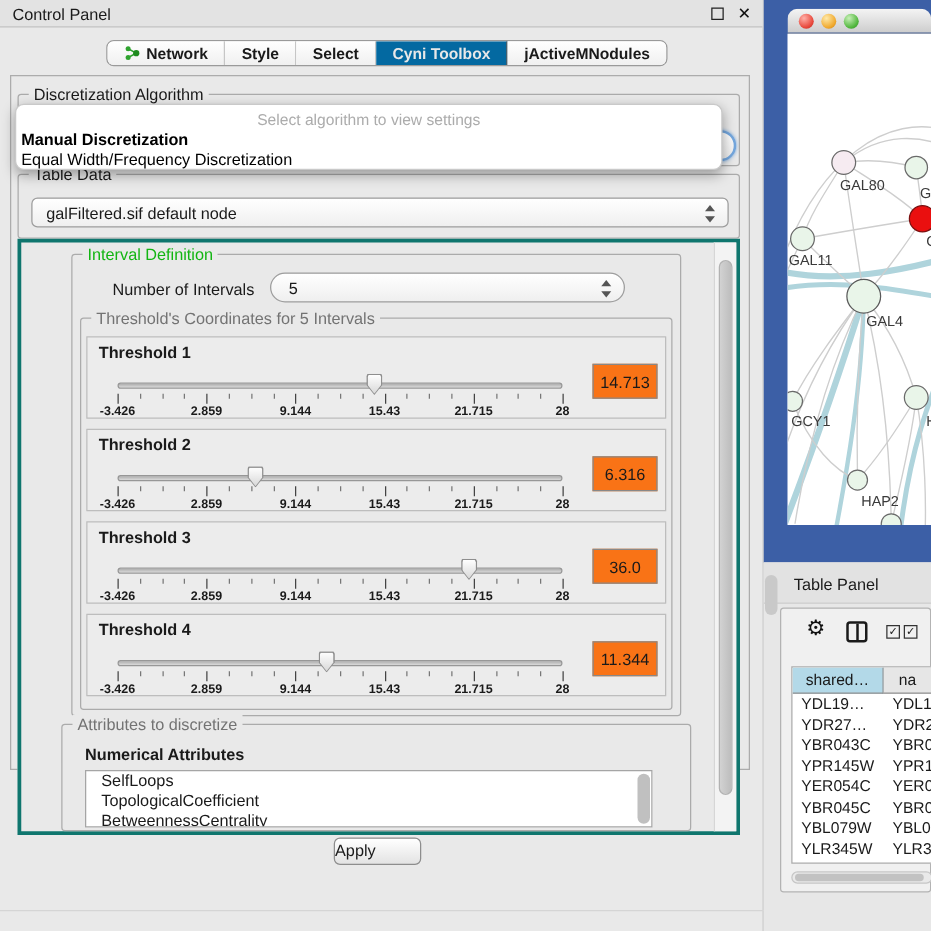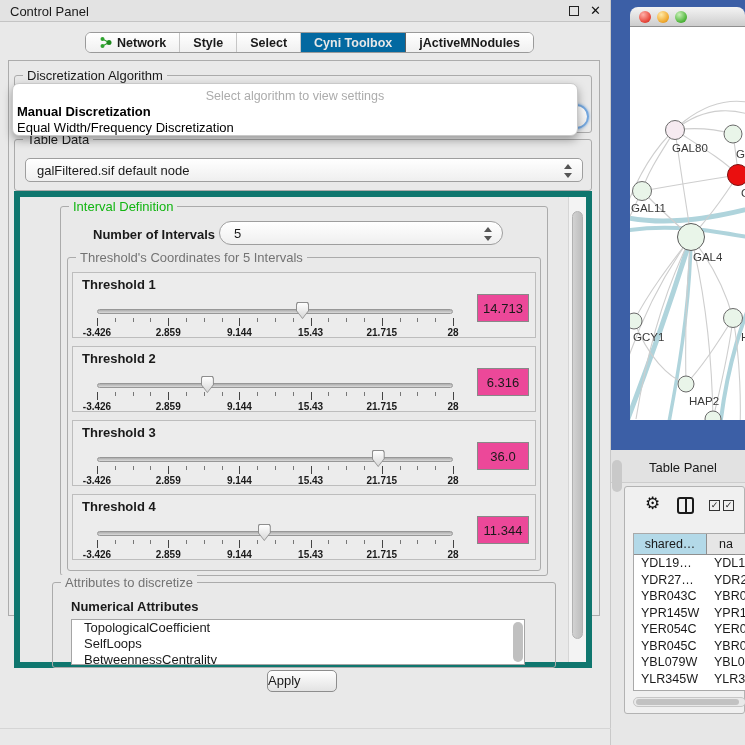--- a/index.html
+++ b/index.html
@@ -33,44 +33,44 @@
   #algo-focus-ring { position:absolute; left:546px; top:43px; width:34px; height:25px; border:2px solid #74A7DE; border-radius:13px; background:linear-gradient(#FFF,#ECECEC); box-shadow:0 0 3px #74A7DE; }
 
   #tabledata-box { left:5px; top:78px; width:578px; height:52px; }
   .combo { position:absolute; border:1px solid #9E9E9E; border-radius:5px; background:linear-gradient(#FFFFFF,#EFEFEF); }
   .combo .combo-text { position:absolute; left:11px; top:0; font-size:13px; line-height:23px; white-space:nowrap; }
   .stepper { position:absolute; right:9px; top:4px; width:9px; height:16px; }
   .stepper .up { position:absolute; left:0; top:1px; width:0; height:0; border-left:4.5px solid transparent; border-right:4.5px solid transparent; border-bottom:5px solid #555; }
   .stepper .dn { position:absolute; left:0; bottom:1px; width:0; height:0; border-left:4.5px solid transparent; border-right:4.5px solid transparent; border-top:5px solid #555; }
   #tabledata-combo { left:10px; top:18px; width:558px; height:24px; }
 
-  #settings-panel { position:absolute; left:5px; top:130px; width:578px; height:477px; border:6px solid #0f766e; background:#E9E9E9; }
+  #settings-panel { position:absolute; left:5px; top:130px; width:578px; height:477px; border:3px solid #0f766e; background:#E9E9E9; }
   .sp-scroll-track { position:absolute; right:0; top:0; width:18px; height:100%; background:#F3F3F3; border-left:1px solid #D6D6D6; }
   .sp-scroll-thumb { position:absolute; right:3px; top:14px; width:11px; height:428px; border-radius:6px; background:linear-gradient(90deg,#D2D2D2,#BDBDBD); border:1px solid #B2B2B2; }
 
   #interval-box { left:40px; top:9px; width:488px; height:370px; }
-  #intervals-label { position:absolute; left:32px; top:20px; font-size:13px; font-weight:bold; }
+  #intervals-label { position:absolute; left:32px; top:20px; font-size:13px; font-weight:normal; }
   #intervals-combo { left:158px; top:14px; width:284px; height:24px; border-radius:12px; }
   #thresholds-box { left:6px; top:50px; width:474px; height:314px; }
 
   
   #threshold-list { position:absolute; left:0; top:0; width:100%; padding-top:14px; }
   .th-block { position:relative; height:66px; border:1px solid #BDBDBD; background:#ECECEC; margin:0 4px 8px 4px;padding-left:25px; }
   .th-title { position:absolute; left:9px; top:4px; font-size:13px; font-weight:bold; }
   .th-slider { position:absolute; left:24px; top:0; width:356px; height:66px; }
   .th-track { position:absolute; left:0; top:36px; width:356px; height:5px; border-radius:3px; background:linear-gradient(#ADADAD,#DADADA); border:1px solid #979797; }
   .th-thumb { position:absolute; top:29px; width:13px; height:17px; clip-path:polygon(8% 0,92% 0,100% 12%,100% 52%,50% 100%,0 52%,0 12%); background:#8E8E8E; }
   .th-thumb-in { position:absolute; left:1px; top:1px; right:1px; bottom:1px; clip-path:polygon(8% 0,92% 0,100% 12%,100% 52%,50% 100%,0 52%,0 12%); background:linear-gradient(#FEFEFE,#D8D8D8); }
   .th-ticks { position:absolute; left:0; top:45px; width:356px; height:9px; }
   .tick { position:absolute; top:0; width:1px; background:#777; }
   .tick.major { height:8px; background:#444; }
   .tick.minor { height:4px; }
   .th-scale { position:absolute; left:0; top:54px; width:356px; height:11px; }
   .scale-lb { position:absolute; transform:translateX(-50%); font-size:10px; font-weight:bold; color:#1A1A1A; white-space:nowrap; }
-  .th-value { position:absolute; right:6px; top:21px; width:52px; height:28px; background:#ec4899; border:1px solid #888; font-size:13px; text-align:center; line-height:27px; }
+  .th-value { position:absolute; right:6px; top:21px; width:52px; height:28px; background:#f97316; border:1px solid #888; font-size:13px; text-align:center; line-height:27px; }
 
   #attributes-box { left:32px; top:385px; width:504px; height:86px; }
   #attr-list-title { position:absolute; left:18px; top:16px; font-size:13px; font-weight:bold; }
   #attr-listbox { position:absolute; left:18px; top:36px; width:454px; height:46px; background:#FFF; border:1px solid #A5A5A5; overflow:hidden; }
   .attr-item { padding-left:12px; font-size:13px; line-height:16px; white-space:nowrap; }
   .attr-item:first-child { margin-top:2px; }
   #attr-scroll-thumb { position:absolute; right:1px; top:2px; width:10px; height:40px; background:#C0C0C0; border-radius:5px; }
 
   #apply-btn { position:absolute; left:258px; top:609px; width:70px; height:22px; border-radius:5px; border:1px solid #8D8D8D; background:linear-gradient(#FFFFFF,#E3E3E3); font-size:13px; text-align:left; line-height:20px; }
   #footer-sep { position:absolute; left:0; top:728px; width:611px; height:1px; background:#D5D5D5; }
@@ -80,21 +80,21 @@
   #net-window { position:absolute; left:19px; top:7px; width:115px; height:413px; }
   .nw-titlebar { position:absolute; left:0; top:0; width:100%; height:20px; background:linear-gradient(#F4F4F4,#CDCDCD); border-radius:8px 8px 0 0; border-bottom:1px solid #909090; }
   .light { position:absolute; top:4px; width:12px; height:12px; border-radius:50%; }
   .light.red { left:9px; background:radial-gradient(circle at 35% 30%,#FFB0A8,#E8483C 65%,#B02A20); }
   .light.yellow { left:27px; background:radial-gradient(circle at 35% 30%,#FFE9A8,#F0A92E 65%,#C07818); }
   .light.green { left:45px; background:radial-gradient(circle at 35% 30%,#C8F0B8,#52B73E 65%,#2E8A20); }
   .nw-content { position:absolute; left:0; top:20px; width:115px; height:393px; background:#FFF; overflow:hidden; }
 
   #table-section { position:absolute; left:611px; top:450px; width:134px; height:295px; background:#E7E7E7; }
   .tp-titlebar { position:absolute; left:0; top:0; width:100%; height:33px; background:#E2E2E2; border-bottom:1px solid #CDCDCD; }
-  .tp-title { position:absolute; left:38px; top:10px; font-size:13px; }
+  .tp-title { position:absolute; left:24px; top:10px; font-size:13px; }
   #tp-scroll-thumb { position:absolute; left:1px; top:10px; width:10px; height:32px; background:#C9C9C9; border-radius:5px; }
   .tp-panel { position:absolute; left:13px; top:36px; width:121px; height:228px; background:#F0F0F0; border:1px solid #B3B3B3; border-radius:3px; }
   .gear-icon { position:absolute; left:20px; top:6px; font-size:17px; color:#111; }
   .colview-icon { position:absolute; left:52px; top:10px; width:17px; height:17px; border:2px solid #1A1A1A; border-radius:3px; }
   .colview-icon:after { content:""; position:absolute; left:5.5px; top:0; width:2px; height:13px; background:#1A1A1A; }
   .cb-icon { position:absolute; top:13px; width:11px; height:11px; border:1.5px solid #333; font-size:9px; line-height:9px; text-align:center; font-weight:bold; color:#222; }
   .cb-icon.one { left:84px; } .cb-icon.two { left:98px; }
   .tp-table { position:absolute; left:8px; top:46px; width:113px; height:158px; overflow:hidden; background:#FFF; border:1px solid #A9A9A9; }
   .tp-hrow { display:flex; height:21px; }
   .tp-hcell { font-size:12.5px; line-height:20px; text-align:center; border-bottom:1px solid #8F8F8F; overflow:hidden; white-space:nowrap; }
@@ -349,22 +349,22 @@
               </div>
             </div>
         </div>
       </div>
 
       <div id="attributes-box" class="fbox">
         <span class="ftitle blue">Attributes to discretize</span>
         <span id="attr-list-title">Numerical Attributes</span>
         <div id="attr-listbox">
           <div id="attr-scroll-thumb"></div>
-        <div class="attr-item">TopologicalCoefficient</div>
-            <div class="attr-item">SelfLoops</div>
+        <div class="attr-item">SelfLoops</div>
+            <div class="attr-item">TopologicalCoefficient</div>
             <div class="attr-item">BetweennessCentrality</div>
           </div>
       </div>
 
       <div class="sp-scroll-track">
         <div class="sp-scroll-thumb"></div>
       </div>
     </div>
 
     <div id="apply-btn">Apply</div>

